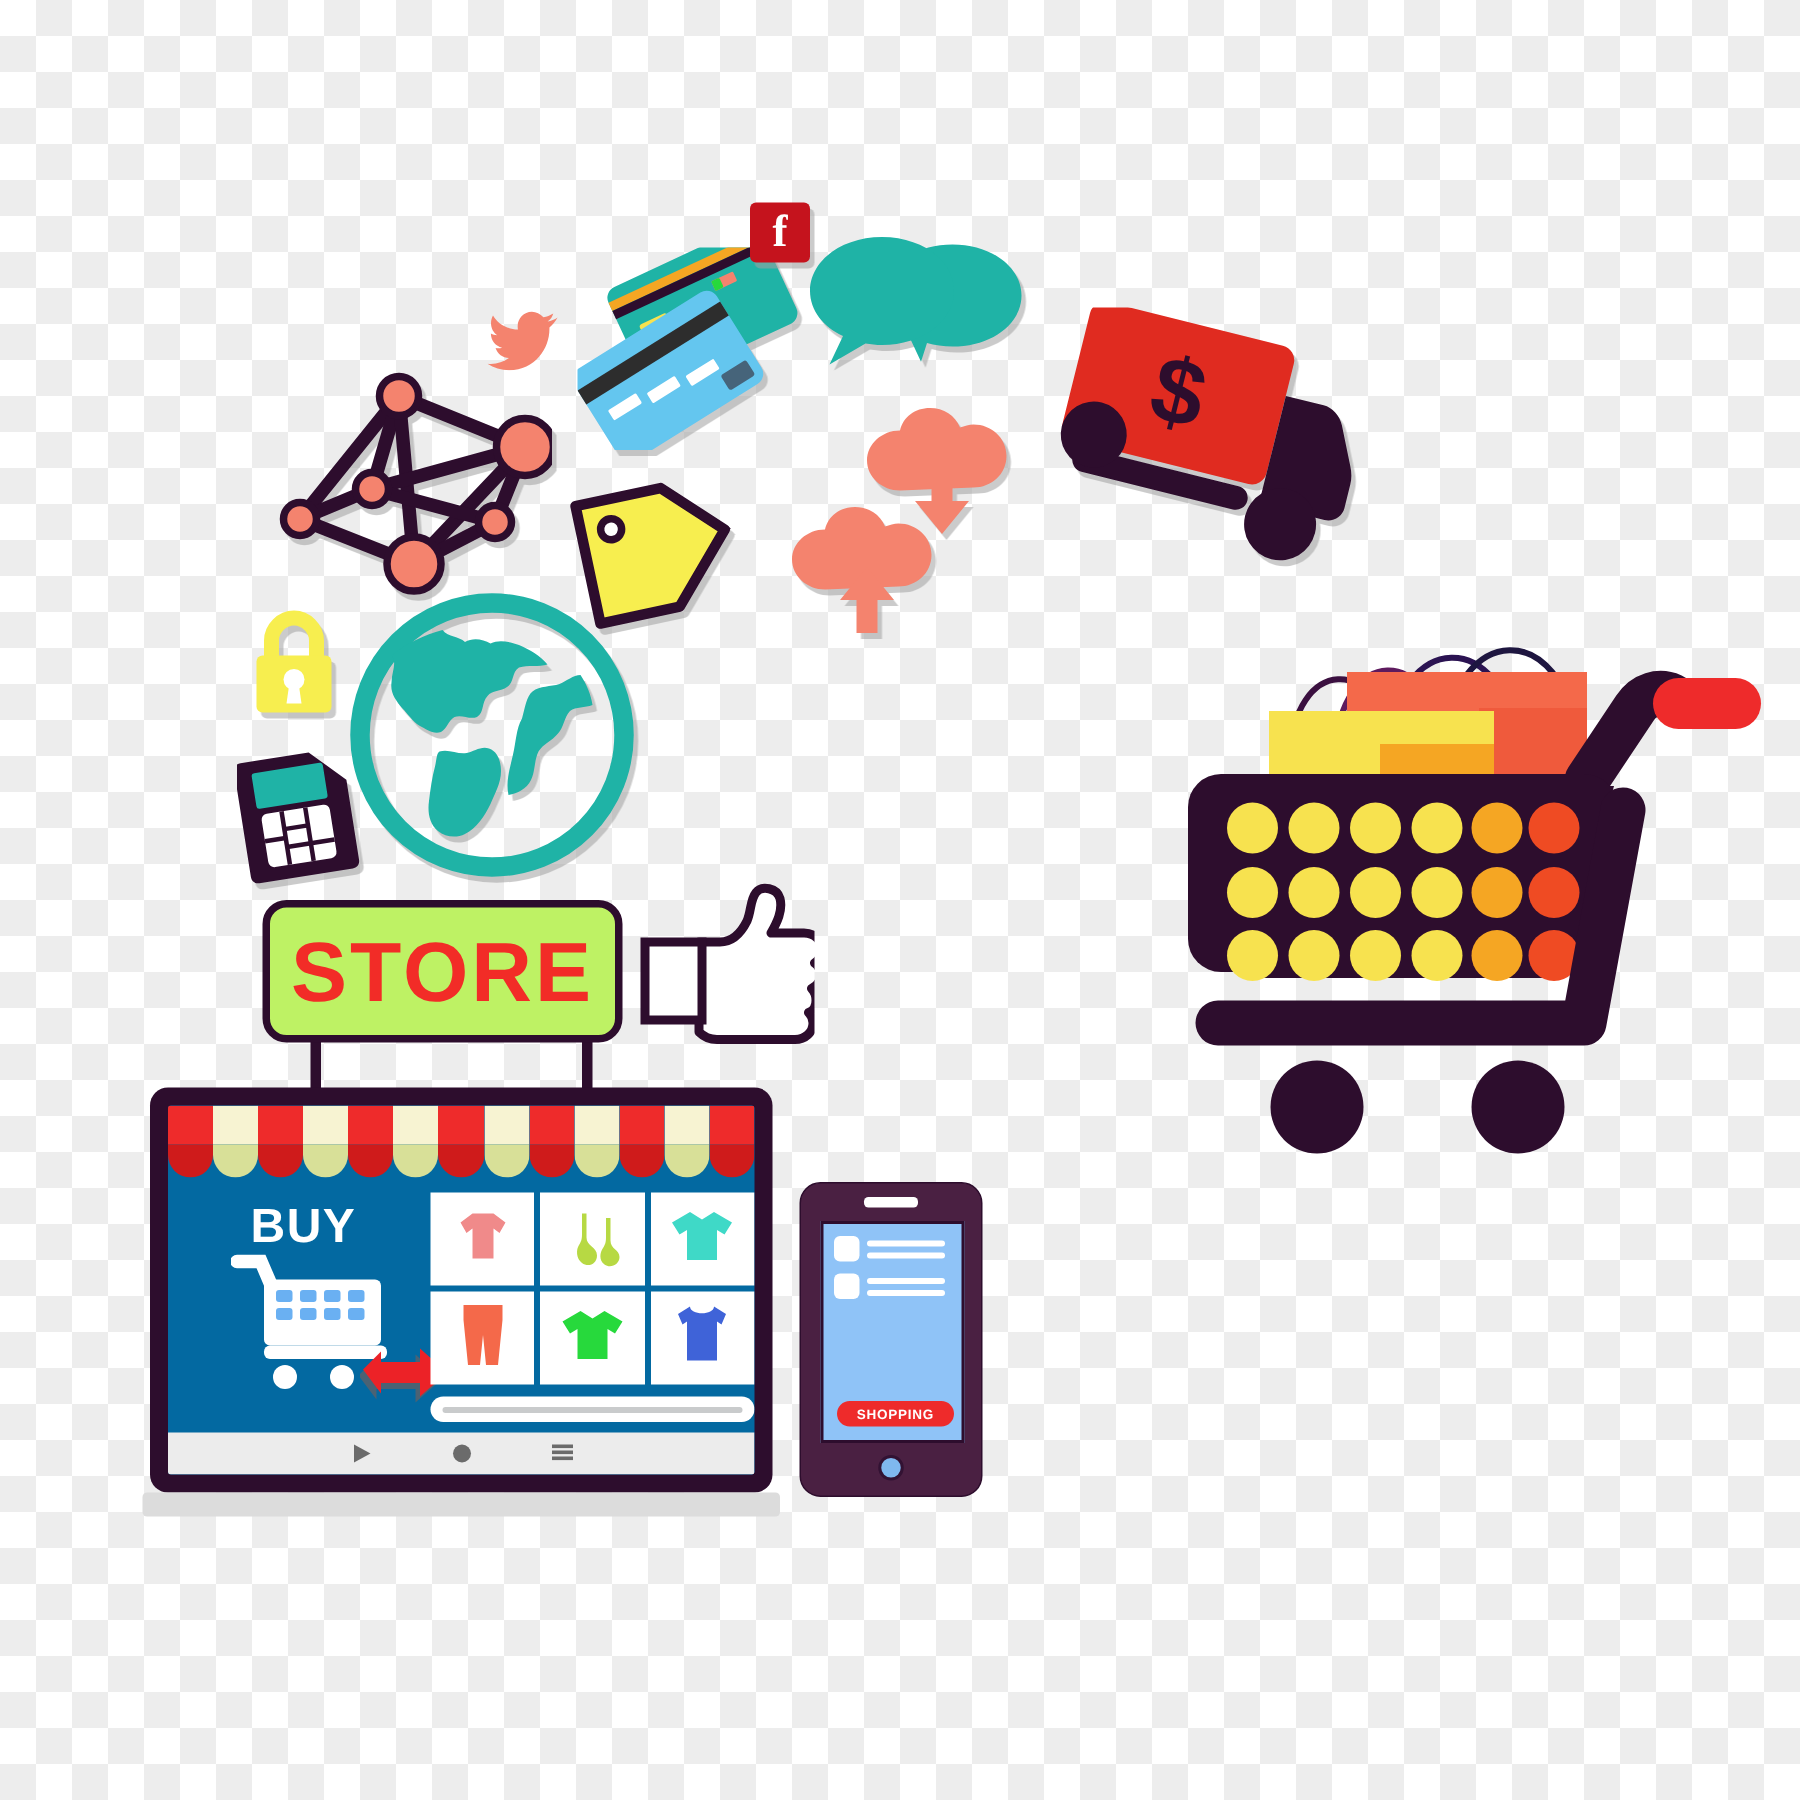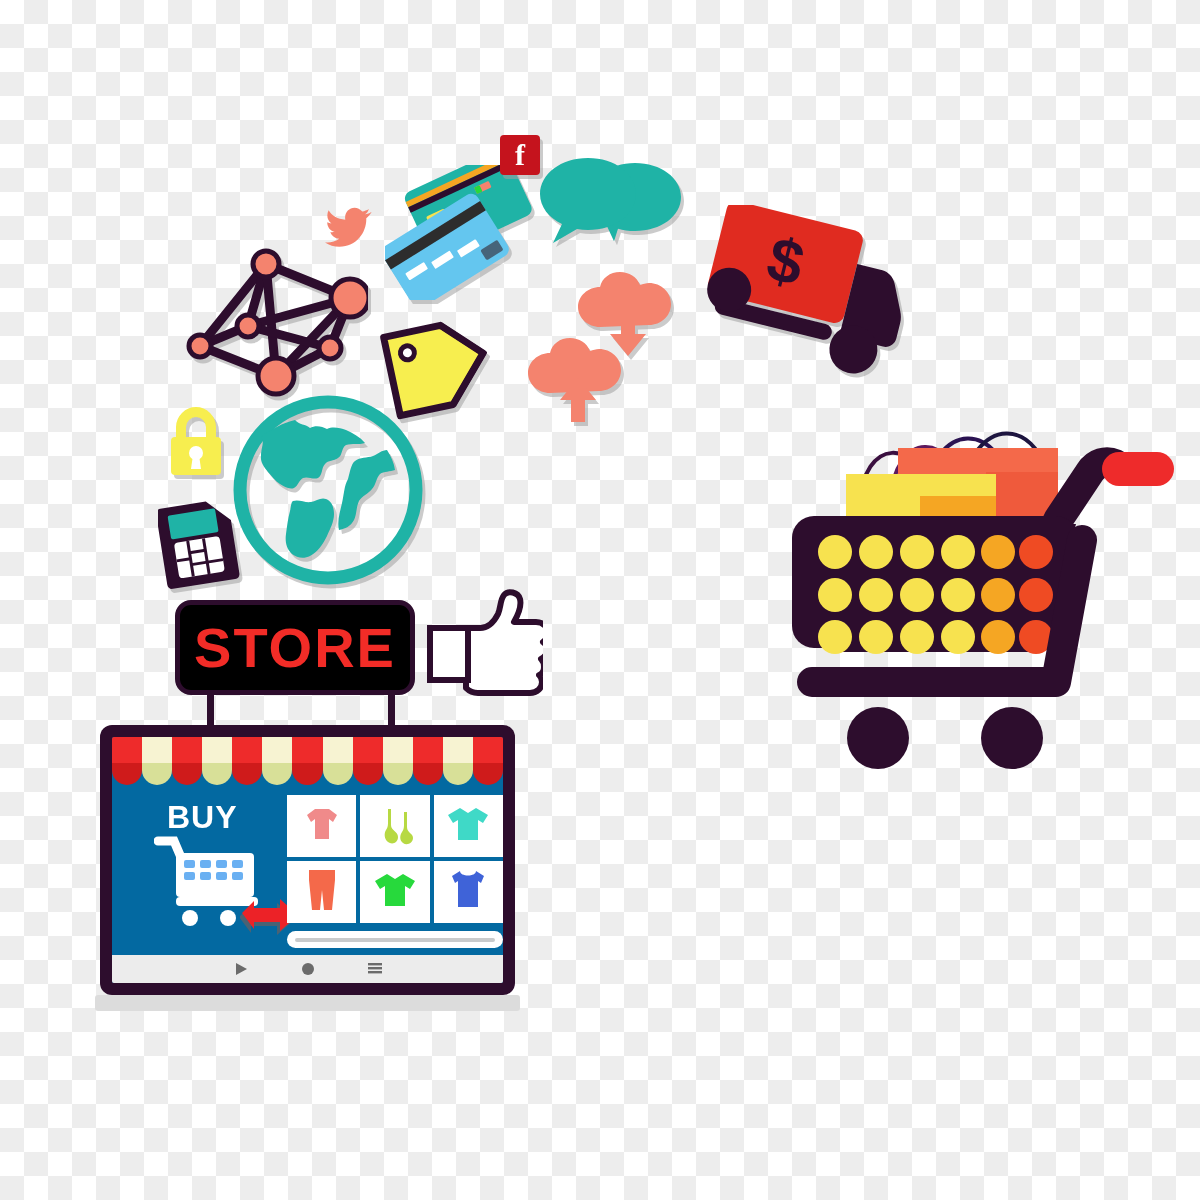--- a/index.html
+++ b/index.html
@@ -12,21 +12,21 @@
       linear-gradient(45deg,#ededed 25%,transparent 25%,transparent 75%,#ededed 75%,#ededed);
     background-size:48px 48px;
     background-position:0 0,24px 24px;
   }
   #stage{position:relative;width:1200px;height:1200px;}
   .abs{position:absolute;}
   .shadowdrop{filter:drop-shadow(3px 4px 0 rgba(160,160,160,.55));}
 
   
   #store-sign{left:175px;top:600px;width:240px;height:95px;
-    background:#000000;border:5px solid #2d0d2d;border-radius:16px;
+    background:#bef264;border:5px solid #2d0d2d;border-radius:16px;
     display:flex;align-items:center;justify-content:center;box-sizing:border-box;}
   #store-sign .txt{color:#f22c27;font-size:56px;font-weight:bold;letter-spacing:2px;
     font-family:"Liberation Sans",sans-serif;line-height:1;}
   .sign-leg{background:#2d0d2d;width:7px;height:40px;}
 
   
   #monitor{left:100px;top:725px;width:415px;height:270px;background:#2d0d2d;
     border-radius:12px;box-sizing:border-box;padding:12px;}
   #screen{position:relative;width:100%;height:100%;background:#0369a1;overflow:hidden;border-radius:2px;}
   #awning{position:absolute;left:0;top:0;width:100%;height:48px;display:flex;}
@@ -329,20 +329,41 @@
               <rect x="1" y="2" width="14" height="2.4"></rect>
               <rect x="1" y="6" width="14" height="2.4"></rect>
               <rect x="1" y="10" width="14" height="2.4"></rect>
             </g>
         </svg>
       </div>
     </div>
   </div>
   <div class="abs" id="monbase"></div>
 
+  <div class="abs" id="phone">
+    <div class="speaker"></div>
+    <div id="phone-screen">
+      <div class="prow">
+        <div class="psq"></div>
+        <div class="plines">
+          <div class="pline" style="width:52px"></div>
+            <div class="pline" style="width:52px"></div>
+        </div>
+      </div>
+      <div class="prow">
+        <div class="psq"></div>
+        <div class="plines">
+          <div class="pline" style="width:52px"></div>
+            <div class="pline" style="width:52px"></div>
+        </div>
+      </div>
+      <div id="phone-cta">SHOPPING</div>
+    </div>
+    <div class="home"></div>
+  </div>
 
   <svg class="abs" id="cart" viewBox="0 0 390 390">
 
     <g fill="none" stroke="#2d0d2d" stroke-width="4">
       <path d="M70 115 C72 48, 130 44, 140 112" stroke="#3b1040"></path>
       <path d="M100 112 C104 40, 165 38, 172 110" stroke="#5e1a5e"></path>
       <path d="M136 108 C142 30, 212 28, 222 106" stroke="#2b1352"></path>
       <path d="M172 106 C180 24, 252 22, 262 104" stroke="#1e1640"></path>
     </g>
 

